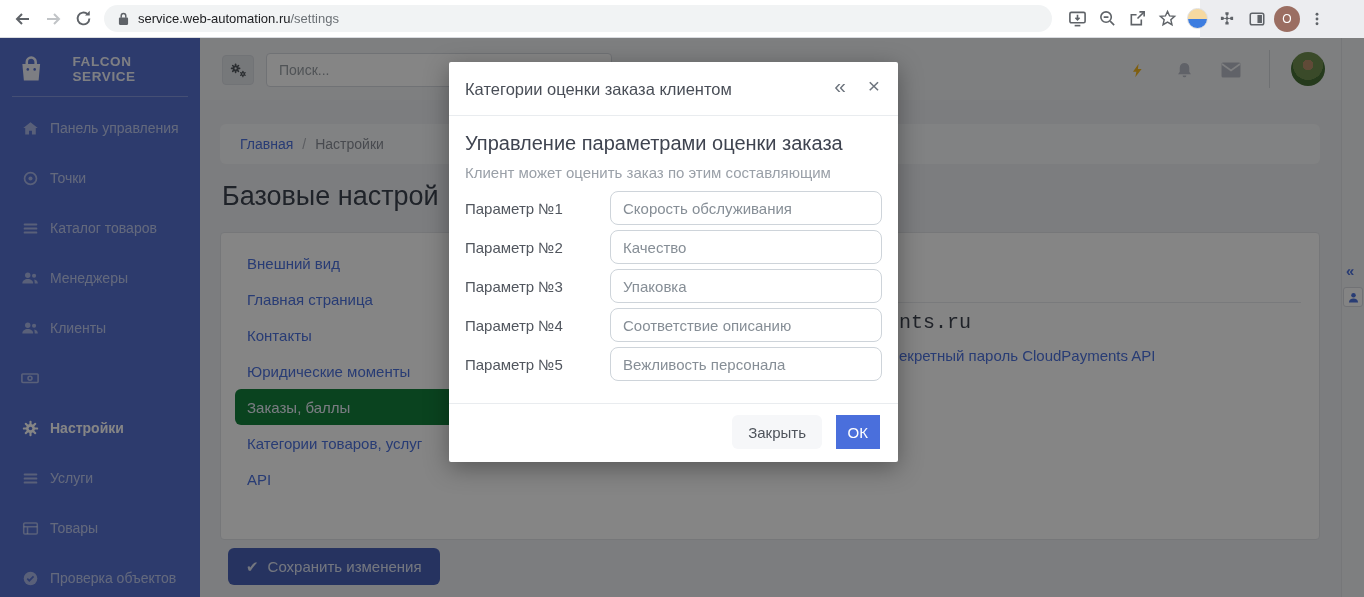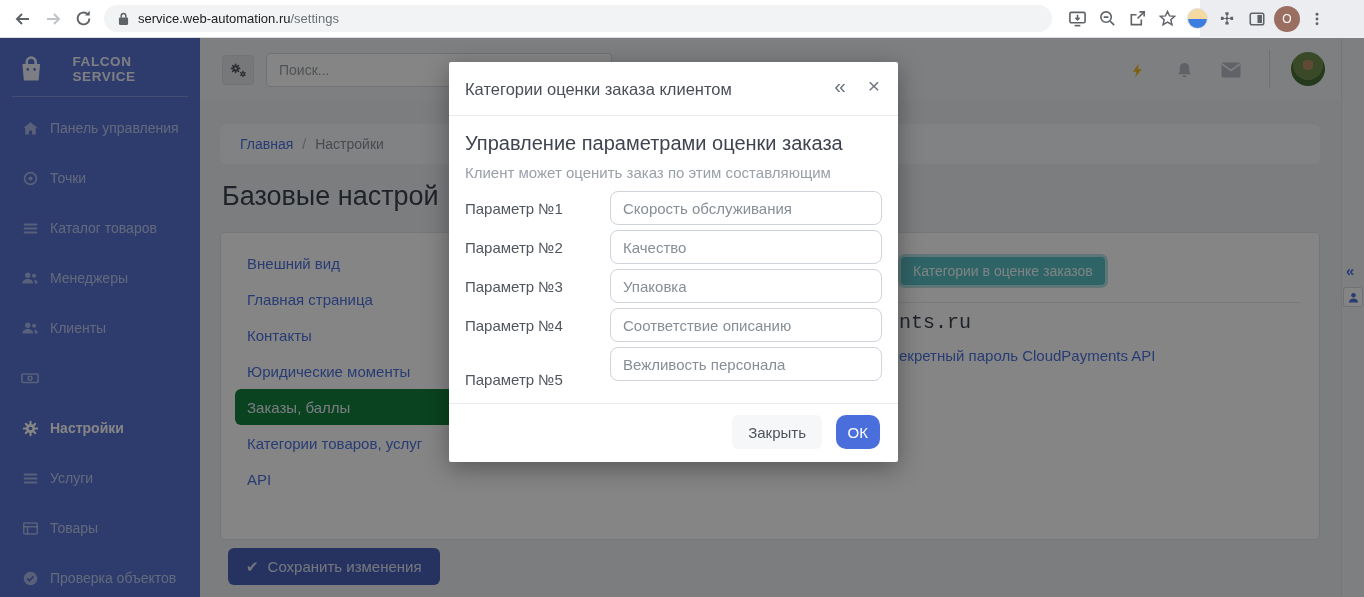--- a/index.html
+++ b/index.html
@@ -86,21 +86,21 @@
   .m-heading { position:absolute; left:16px; top:70px; font-size:20px; color:#3f4450; }
   .m-sub { position:absolute; left:16px; top:102px; font-size:15px; color:#9aa0a8; }
   .m-row-label { position:absolute; left:16px; font-size:15px; color:#51565e; }
   .m-input { position:absolute; left:161px; width:272px; height:34px; border:1px solid #ced4da; border-radius:8px;
              padding:0 12px; font-size:15px; color:#868e96; font-family:"Liberation Sans", sans-serif; }
   .m-footer-line { position:absolute; left:0; top:341px; width:100%; height:1px; background:#e9ecef; }
   .m-btn-close { position:absolute; right:76px; top:353px; height:34px; padding:0 16px; background:#f6f7f9;
                  border:none; border-radius:6px; font-size:15px; color:#4f545c;
                  font-family:"Liberation Sans", sans-serif; cursor:pointer; }
   .m-btn-ok { position:absolute; right:18px; top:353px; height:34px; padding:0 12px; background:#4a6fdc;
-              border:none; border-radius:10px; font-size:15px; color:#fff;
+              border:none; border-radius:0; font-size:15px; color:#fff;
               font-family:"Liberation Sans", sans-serif; cursor:pointer; }
 
   svg { display:block; }
 </style>
 </head>
 <body>
 
 <div class="chrome">
   <div class="cbtn" style="margin-left:8px">
     <svg width="20" height="20" viewBox="0 0 20 20">
@@ -346,21 +346,20 @@
     <div class="card">
       <div class="nav-list">
         <div class="nav-item">Внешний вид</div>
         <div class="nav-item">Главная страница</div>
         <div class="nav-item">Контакты</div>
         <div class="nav-item">Юридические моменты</div>
         <div class="nav-item active">Заказы, баллы</div>
         <div class="nav-item">Категории товаров, услуг</div>
         <div class="nav-item">API</div>
       </div>
-      <button class="teal-btn">Категории в оценке заказов</button>
       <div class="card-hr"></div>
       <div class="frag-heading">nts.ru</div>
       <div class="frag-link">екретный пароль CloudPayments API</div>
     </div>
 
     <button class="save-btn">
       <span>✔</span>
       <span>Сохранить изменения</span>
     </button>
   </div>
@@ -393,19 +392,19 @@
 
   <div class="m-row-label" style="top:177px">Параметр №2</div>
   <input class="m-input" style="top: 168px;" type="text" value="Качество">
 
   <div class="m-row-label" style="top:216px">Параметр №3</div>
   <input class="m-input" style="top: 207px;" type="text" value="Упаковка">
 
   <div class="m-row-label" style="top:255px">Параметр №4</div>
   <input class="m-input" style="top: 246px;" type="text" value="Соответствие описанию">
 
-  <div class="m-row-label" style="top:309px">Параметр №5</div>
+  <div class="m-row-label" style="top:294px">Параметр №5</div>
   <input class="m-input" style="top: 285px;" type="text" value="Вежливость персонала">
 
   <div class="m-footer-line"></div>
   <button class="m-btn-close">Закрыть</button>
   <button class="m-btn-ok">ОК</button>
 </div>
 
 </body></html>

